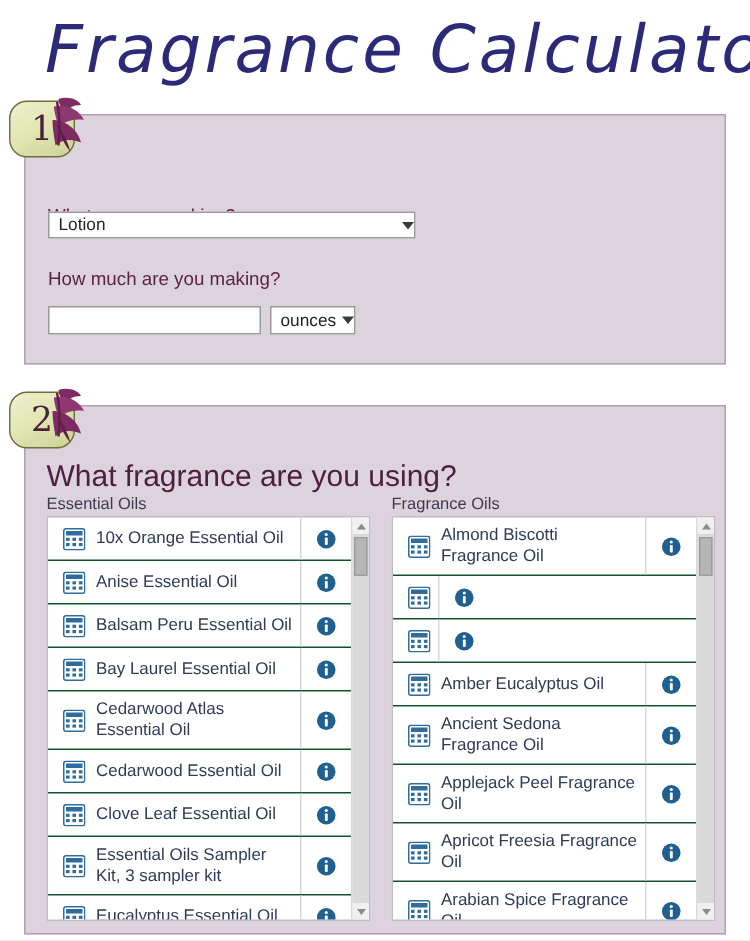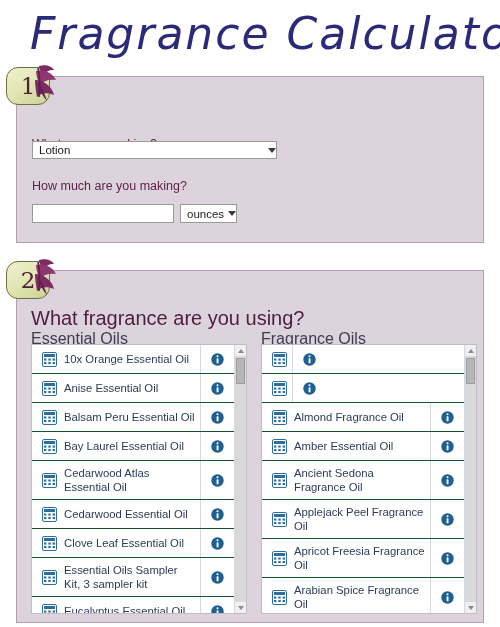--- a/index.html
+++ b/index.html
@@ -99,21 +99,21 @@
     font-family:"Liberation Sans", sans-serif;
   }
 
   
   #h-fragrance{
     position:absolute;left:31px;top:307px;
     font-size:20px;color:#4e2040;
   }
   .col-head{
     position:absolute;
-    font-size:16px;color:#3c3c50;
+    font-size:11px;color:#3c3c50;
   }
   #head-eo{left:31px;top:330px;}
   #head-fo{left:261px;top:330px;}
 
   .listbox{
     position:absolute;
     background:#ffffff;
     border:1px solid #c0bcc6;
     box-sizing:border-box;
     overflow:hidden;
@@ -448,85 +448,85 @@
               <rect x="0.5" y="0.5" width="14" height="14" rx="1.5" fill="#ffffff" stroke="#2e6d9e"></rect>
               <rect x="2" y="2" width="11" height="3" fill="#2e6d9e"></rect>
               <rect x="2" y="6.5" width="2.4" height="2.1" fill="#2e6d9e"></rect>
               <rect x="6.3" y="6.5" width="2.4" height="2.1" fill="#2e6d9e"></rect>
               <rect x="10.6" y="6.5" width="2.4" height="2.1" fill="#2e6d9e"></rect>
               <rect x="2" y="10" width="2.4" height="2.1" fill="#2e6d9e"></rect>
               <rect x="6.3" y="10" width="2.4" height="2.1" fill="#2e6d9e"></rect>
               <rect x="10.6" y="10" width="2.4" height="2.1" fill="#2e6d9e"></rect>
             </svg>
           </span>
-          <span class="info-cell">
-            <svg width="13" height="13" viewBox="0 0 13 13">
-              <circle cx="6.5" cy="6.5" r="6.2" fill="#1f6091"></circle>
-              <circle cx="6.5" cy="3.3" r="1.05" fill="#ffffff"></circle>
-              <rect x="5.6" y="5.3" width="1.9" height="5" rx="0.6" fill="#ffffff"></rect>
-            </svg>
-          </span>
-        </div>
-        <div class="row">
-          <span class="ico">
-            <svg width="15" height="15" viewBox="0 0 15 15">
-              <rect x="0.5" y="0.5" width="14" height="14" rx="1.5" fill="#ffffff" stroke="#2e6d9e"></rect>
-              <rect x="2" y="2" width="11" height="3" fill="#2e6d9e"></rect>
-              <rect x="2" y="6.5" width="2.4" height="2.1" fill="#2e6d9e"></rect>
-              <rect x="6.3" y="6.5" width="2.4" height="2.1" fill="#2e6d9e"></rect>
-              <rect x="10.6" y="6.5" width="2.4" height="2.1" fill="#2e6d9e"></rect>
-              <rect x="2" y="10" width="2.4" height="2.1" fill="#2e6d9e"></rect>
-              <rect x="6.3" y="10" width="2.4" height="2.1" fill="#2e6d9e"></rect>
-              <rect x="10.6" y="10" width="2.4" height="2.1" fill="#2e6d9e"></rect>
-            </svg>
-          </span>
-          <span class="info-cell">
-            <svg width="13" height="13" viewBox="0 0 13 13">
-              <circle cx="6.5" cy="6.5" r="6.2" fill="#1f6091"></circle>
-              <circle cx="6.5" cy="3.3" r="1.05" fill="#ffffff"></circle>
-              <rect x="5.6" y="5.3" width="1.9" height="5" rx="0.6" fill="#ffffff"></rect>
-            </svg>
-          </span>
-        </div>
-        <div class="row">
-          <span class="ico">
-            <svg width="15" height="15" viewBox="0 0 15 15">
-              <rect x="0.5" y="0.5" width="14" height="14" rx="1.5" fill="#ffffff" stroke="#2e6d9e"></rect>
-              <rect x="2" y="2" width="11" height="3" fill="#2e6d9e"></rect>
-              <rect x="2" y="6.5" width="2.4" height="2.1" fill="#2e6d9e"></rect>
-              <rect x="6.3" y="6.5" width="2.4" height="2.1" fill="#2e6d9e"></rect>
-              <rect x="10.6" y="6.5" width="2.4" height="2.1" fill="#2e6d9e"></rect>
-              <rect x="2" y="10" width="2.4" height="2.1" fill="#2e6d9e"></rect>
-              <rect x="6.3" y="10" width="2.4" height="2.1" fill="#2e6d9e"></rect>
-              <rect x="10.6" y="10" width="2.4" height="2.1" fill="#2e6d9e"></rect>
-            </svg>
-          </span>
-          <span class="name">Almond Fragrance Oil</span>
-          <span class="info-cell">
-            <svg width="13" height="13" viewBox="0 0 13 13">
-              <circle cx="6.5" cy="6.5" r="6.2" fill="#1f6091"></circle>
-              <circle cx="6.5" cy="3.3" r="1.05" fill="#ffffff"></circle>
-              <rect x="5.6" y="5.3" width="1.9" height="5" rx="0.6" fill="#ffffff"></rect>
-            </svg>
-          </span>
-        </div>
-        <div class="row">
-          <span class="ico">
-            <svg width="15" height="15" viewBox="0 0 15 15">
-              <rect x="0.5" y="0.5" width="14" height="14" rx="1.5" fill="#ffffff" stroke="#2e6d9e"></rect>
-              <rect x="2" y="2" width="11" height="3" fill="#2e6d9e"></rect>
-              <rect x="2" y="6.5" width="2.4" height="2.1" fill="#2e6d9e"></rect>
-              <rect x="6.3" y="6.5" width="2.4" height="2.1" fill="#2e6d9e"></rect>
-              <rect x="10.6" y="6.5" width="2.4" height="2.1" fill="#2e6d9e"></rect>
-              <rect x="2" y="10" width="2.4" height="2.1" fill="#2e6d9e"></rect>
-              <rect x="6.3" y="10" width="2.4" height="2.1" fill="#2e6d9e"></rect>
-              <rect x="10.6" y="10" width="2.4" height="2.1" fill="#2e6d9e"></rect>
-            </svg>
-          </span>
-          <span class="name">Amber Essential Oil</span>
+          <span class="name">Almond Biscotti Fragrance Oil</span>
+          <span class="info-cell">
+            <svg width="13" height="13" viewBox="0 0 13 13">
+              <circle cx="6.5" cy="6.5" r="6.2" fill="#1f6091"></circle>
+              <circle cx="6.5" cy="3.3" r="1.05" fill="#ffffff"></circle>
+              <rect x="5.6" y="5.3" width="1.9" height="5" rx="0.6" fill="#ffffff"></rect>
+            </svg>
+          </span>
+        </div>
+        <div class="row">
+          <span class="ico">
+            <svg width="15" height="15" viewBox="0 0 15 15">
+              <rect x="0.5" y="0.5" width="14" height="14" rx="1.5" fill="#ffffff" stroke="#2e6d9e"></rect>
+              <rect x="2" y="2" width="11" height="3" fill="#2e6d9e"></rect>
+              <rect x="2" y="6.5" width="2.4" height="2.1" fill="#2e6d9e"></rect>
+              <rect x="6.3" y="6.5" width="2.4" height="2.1" fill="#2e6d9e"></rect>
+              <rect x="10.6" y="6.5" width="2.4" height="2.1" fill="#2e6d9e"></rect>
+              <rect x="2" y="10" width="2.4" height="2.1" fill="#2e6d9e"></rect>
+              <rect x="6.3" y="10" width="2.4" height="2.1" fill="#2e6d9e"></rect>
+              <rect x="10.6" y="10" width="2.4" height="2.1" fill="#2e6d9e"></rect>
+            </svg>
+          </span>
+          <span class="info-cell">
+            <svg width="13" height="13" viewBox="0 0 13 13">
+              <circle cx="6.5" cy="6.5" r="6.2" fill="#1f6091"></circle>
+              <circle cx="6.5" cy="3.3" r="1.05" fill="#ffffff"></circle>
+              <rect x="5.6" y="5.3" width="1.9" height="5" rx="0.6" fill="#ffffff"></rect>
+            </svg>
+          </span>
+        </div>
+        <div class="row">
+          <span class="ico">
+            <svg width="15" height="15" viewBox="0 0 15 15">
+              <rect x="0.5" y="0.5" width="14" height="14" rx="1.5" fill="#ffffff" stroke="#2e6d9e"></rect>
+              <rect x="2" y="2" width="11" height="3" fill="#2e6d9e"></rect>
+              <rect x="2" y="6.5" width="2.4" height="2.1" fill="#2e6d9e"></rect>
+              <rect x="6.3" y="6.5" width="2.4" height="2.1" fill="#2e6d9e"></rect>
+              <rect x="10.6" y="6.5" width="2.4" height="2.1" fill="#2e6d9e"></rect>
+              <rect x="2" y="10" width="2.4" height="2.1" fill="#2e6d9e"></rect>
+              <rect x="6.3" y="10" width="2.4" height="2.1" fill="#2e6d9e"></rect>
+              <rect x="10.6" y="10" width="2.4" height="2.1" fill="#2e6d9e"></rect>
+            </svg>
+          </span>
+          <span class="info-cell">
+            <svg width="13" height="13" viewBox="0 0 13 13">
+              <circle cx="6.5" cy="6.5" r="6.2" fill="#1f6091"></circle>
+              <circle cx="6.5" cy="3.3" r="1.05" fill="#ffffff"></circle>
+              <rect x="5.6" y="5.3" width="1.9" height="5" rx="0.6" fill="#ffffff"></rect>
+            </svg>
+          </span>
+        </div>
+        <div class="row">
+          <span class="ico">
+            <svg width="15" height="15" viewBox="0 0 15 15">
+              <rect x="0.5" y="0.5" width="14" height="14" rx="1.5" fill="#ffffff" stroke="#2e6d9e"></rect>
+              <rect x="2" y="2" width="11" height="3" fill="#2e6d9e"></rect>
+              <rect x="2" y="6.5" width="2.4" height="2.1" fill="#2e6d9e"></rect>
+              <rect x="6.3" y="6.5" width="2.4" height="2.1" fill="#2e6d9e"></rect>
+              <rect x="10.6" y="6.5" width="2.4" height="2.1" fill="#2e6d9e"></rect>
+              <rect x="2" y="10" width="2.4" height="2.1" fill="#2e6d9e"></rect>
+              <rect x="6.3" y="10" width="2.4" height="2.1" fill="#2e6d9e"></rect>
+              <rect x="10.6" y="10" width="2.4" height="2.1" fill="#2e6d9e"></rect>
+            </svg>
+          </span>
+          <span class="name">Amber Eucalyptus Oil</span>
           <span class="info-cell">
             <svg width="13" height="13" viewBox="0 0 13 13">
               <circle cx="6.5" cy="6.5" r="6.2" fill="#1f6091"></circle>
               <circle cx="6.5" cy="3.3" r="1.05" fill="#ffffff"></circle>
               <rect x="5.6" y="5.3" width="1.9" height="5" rx="0.6" fill="#ffffff"></rect>
             </svg>
           </span>
         </div>
         <div class="row">
           <span class="ico">

